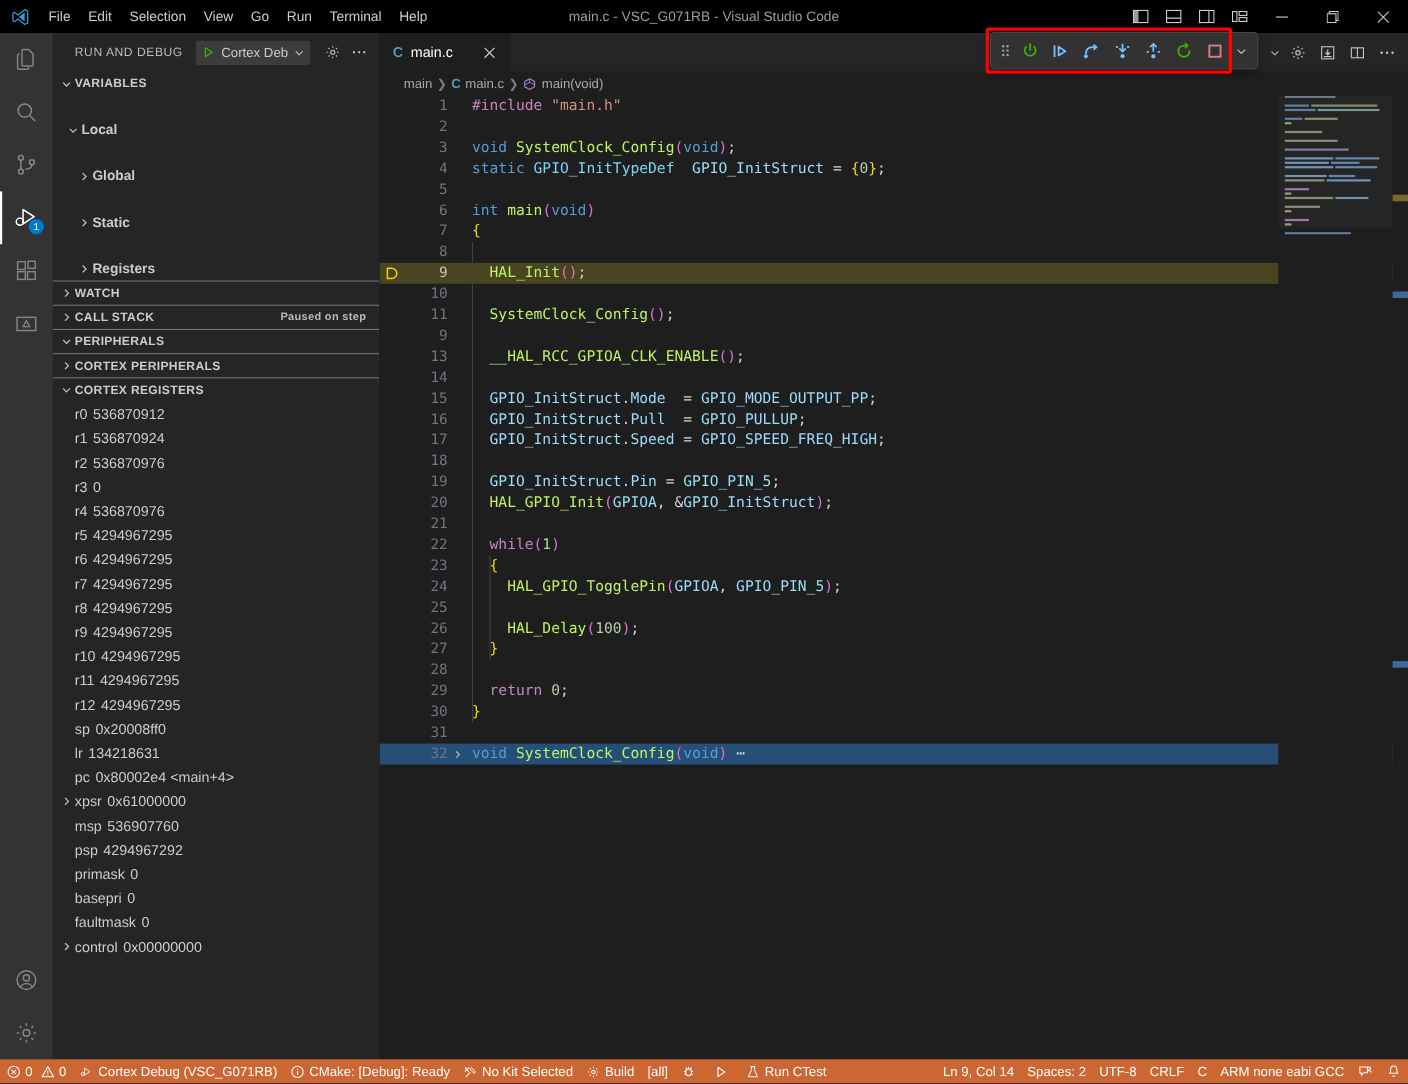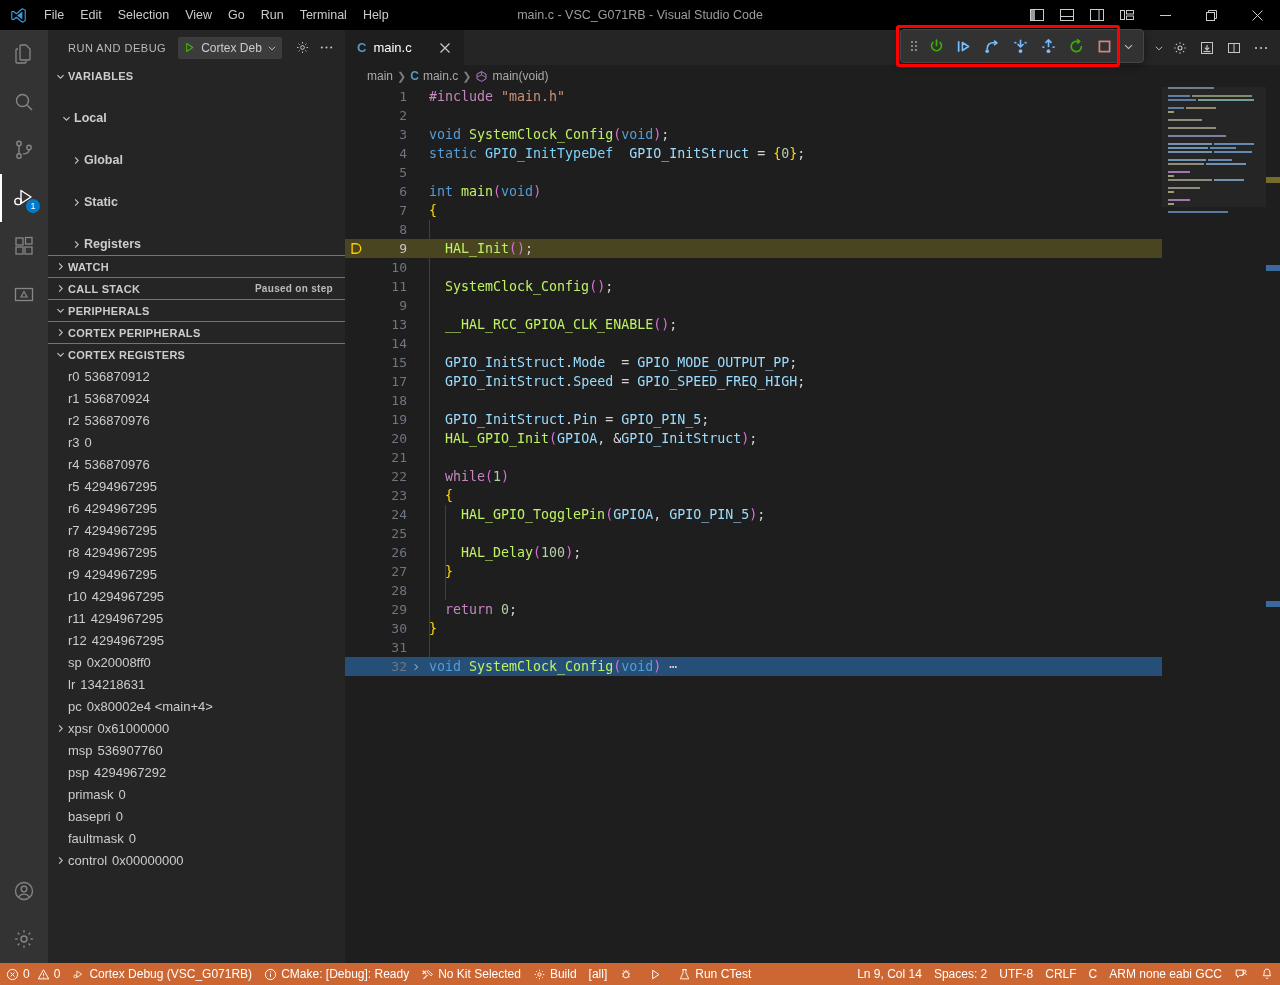--- a/index.html
+++ b/index.html
@@ -622,20 +622,21 @@
             <div class="cline"><span class="gutter-dbg"></span><span class="lnum">8</span><span class="fold-col"></span><span class="ctext"></span></div>
             <div class="cline current"><span class="gutter-dbg"><svg width="12" height="13" viewBox="0 0 14 14">
                   <path d="M2.5 1.5h4.5a5.5 5.5 0 0 1 0 11H2.5z" fill="none" stroke="#ffcc00" stroke-width="1.6"></path>
                 </svg></span><span class="lnum">9</span><span class="fold-col"></span><span class="ctext">  <span class="k-fn">HAL_Init</span><span class="k-par">(</span><span class="k-par">)</span>;</span></div>
             <div class="cline"><span class="gutter-dbg"></span><span class="lnum">10</span><span class="fold-col"></span><span class="ctext"></span></div>
             <div class="cline"><span class="gutter-dbg"></span><span class="lnum">11</span><span class="fold-col"></span><span class="ctext">  <span class="k-fn">SystemClock_Config</span><span class="k-par">(</span><span class="k-par">)</span>;</span></div>
             <div class="cline"><span class="gutter-dbg"></span><span class="lnum">9</span><span class="fold-col"></span><span class="ctext"></span></div>
             <div class="cline"><span class="gutter-dbg"></span><span class="lnum">13</span><span class="fold-col"></span><span class="ctext">  <span class="k-fn">__HAL_RCC_GPIOA_CLK_ENABLE</span><span class="k-par">(</span><span class="k-par">)</span>;</span></div>
             <div class="cline"><span class="gutter-dbg"></span><span class="lnum">14</span><span class="fold-col"></span><span class="ctext"></span></div>
             <div class="cline"><span class="gutter-dbg"></span><span class="lnum">15</span><span class="fold-col"></span><span class="ctext">  <span class="k-var">GPIO_InitStruct</span>.<span class="k-var">Mode</span>  = <span class="k-var">GPIO_MODE_OUTPUT_PP</span>;</span></div>
+            <div class="cline"><span class="gutter-dbg"></span><span class="lnum">16</span><span class="fold-col"></span><span class="ctext">  <span class="k-var">GPIO_InitStruct</span>.<span class="k-var">Pull</span>  = <span class="k-var">GPIO_PULLUP</span>;</span></div>
             <div class="cline"><span class="gutter-dbg"></span><span class="lnum">17</span><span class="fold-col"></span><span class="ctext">  <span class="k-var">GPIO_InitStruct</span>.<span class="k-var">Speed</span> = <span class="k-var">GPIO_SPEED_FREQ_HIGH</span>;</span></div>
             <div class="cline"><span class="gutter-dbg"></span><span class="lnum">18</span><span class="fold-col"></span><span class="ctext"></span></div>
             <div class="cline"><span class="gutter-dbg"></span><span class="lnum">19</span><span class="fold-col"></span><span class="ctext">  <span class="k-var">GPIO_InitStruct</span>.<span class="k-var">Pin</span> = <span class="k-var">GPIO_PIN_5</span>;</span></div>
             <div class="cline"><span class="gutter-dbg"></span><span class="lnum">20</span><span class="fold-col"></span><span class="ctext">  <span class="k-fn">HAL_GPIO_Init</span><span class="k-par">(</span><span class="k-var">GPIOA</span>, &amp;<span class="k-var">GPIO_InitStruct</span><span class="k-par">)</span>;</span></div>
             <div class="cline"><span class="gutter-dbg"></span><span class="lnum">21</span><span class="fold-col"></span><span class="ctext"></span></div>
             <div class="cline"><span class="gutter-dbg"></span><span class="lnum">22</span><span class="fold-col"></span><span class="ctext">  <span class="k-ctrl">while</span><span class="k-par">(</span><span class="k-num">1</span><span class="k-par">)</span></span></div>
             <div class="cline"><span class="gutter-dbg"></span><span class="lnum">23</span><span class="fold-col"></span><span class="ctext">  <span class="k-brace">{</span></span></div>
             <div class="cline"><span class="gutter-dbg"></span><span class="lnum">24</span><span class="fold-col"></span><span class="ctext">    <span class="k-fn">HAL_GPIO_TogglePin</span><span class="k-par">(</span><span class="k-var">GPIOA</span>, <span class="k-var">GPIO_PIN_5</span><span class="k-par">)</span>;</span></div>
             <div class="cline"><span class="gutter-dbg"></span><span class="lnum">25</span><span class="fold-col"></span><span class="ctext"></span></div>
             <div class="cline"><span class="gutter-dbg"></span><span class="lnum">26</span><span class="fold-col"></span><span class="ctext">    <span class="k-fn">HAL_Delay</span><span class="k-par">(</span><span class="k-num">100</span><span class="k-par">)</span>;</span></div>

